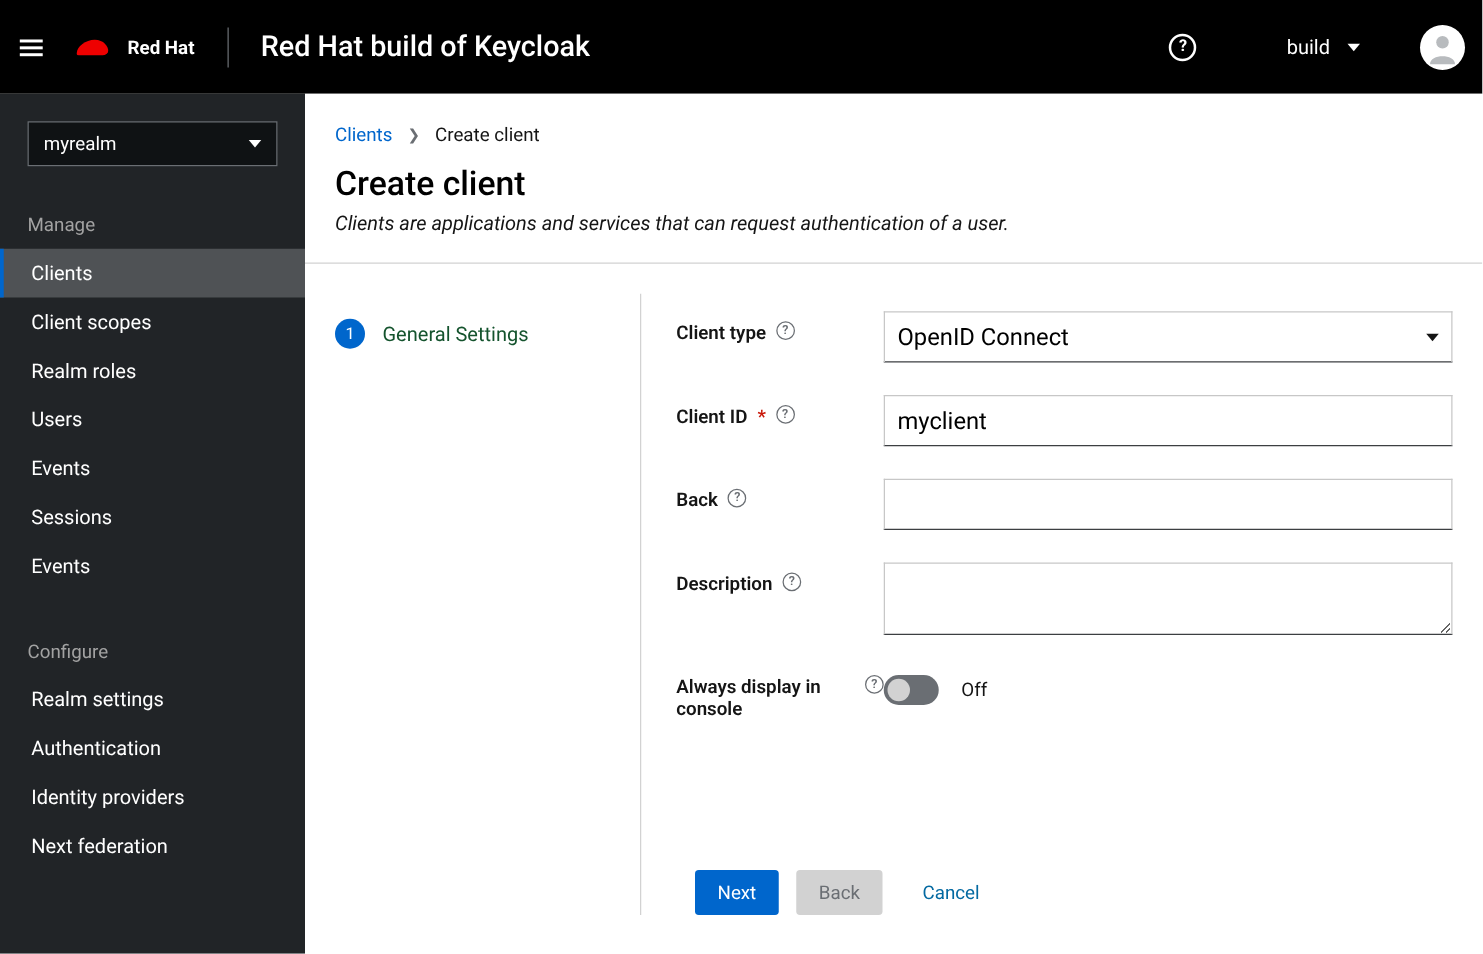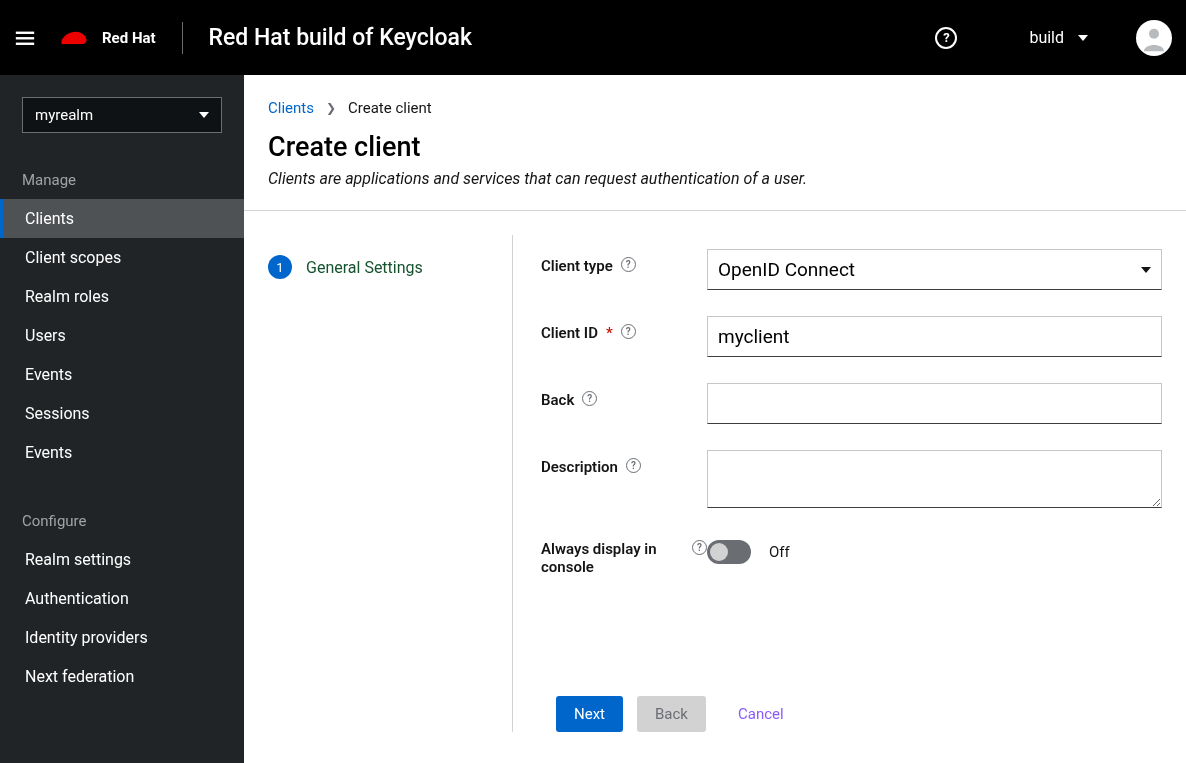--- a/index.html
+++ b/index.html
@@ -248,21 +248,21 @@
     .btn {
       font-size: 15px;
       padding: 9px 18px;
       border-radius: 3px;
       border: none;
       cursor: pointer;
       font-family: inherit;
     }
     .btn-primary { background: #0066cc; color: #fff; }
     .btn-secondary { background: #d2d2d2; color: #6a6e73; }
-    .btn-link { background: transparent; color: #8b5cf6; }
+    .btn-link { background: transparent; color: #0369a1; }
   </style>
 </head>
 <body>
 
 <div class="topbar">
   <div class="hamburger">
     <svg viewBox="0 0 24 24">
       <rect x="2" y="5" width="20" height="2.6" fill="#fff"></rect>
       <rect x="2" y="11" width="20" height="2.6" fill="#fff"></rect>
       <rect x="2" y="17" width="20" height="2.6" fill="#fff"></rect>

